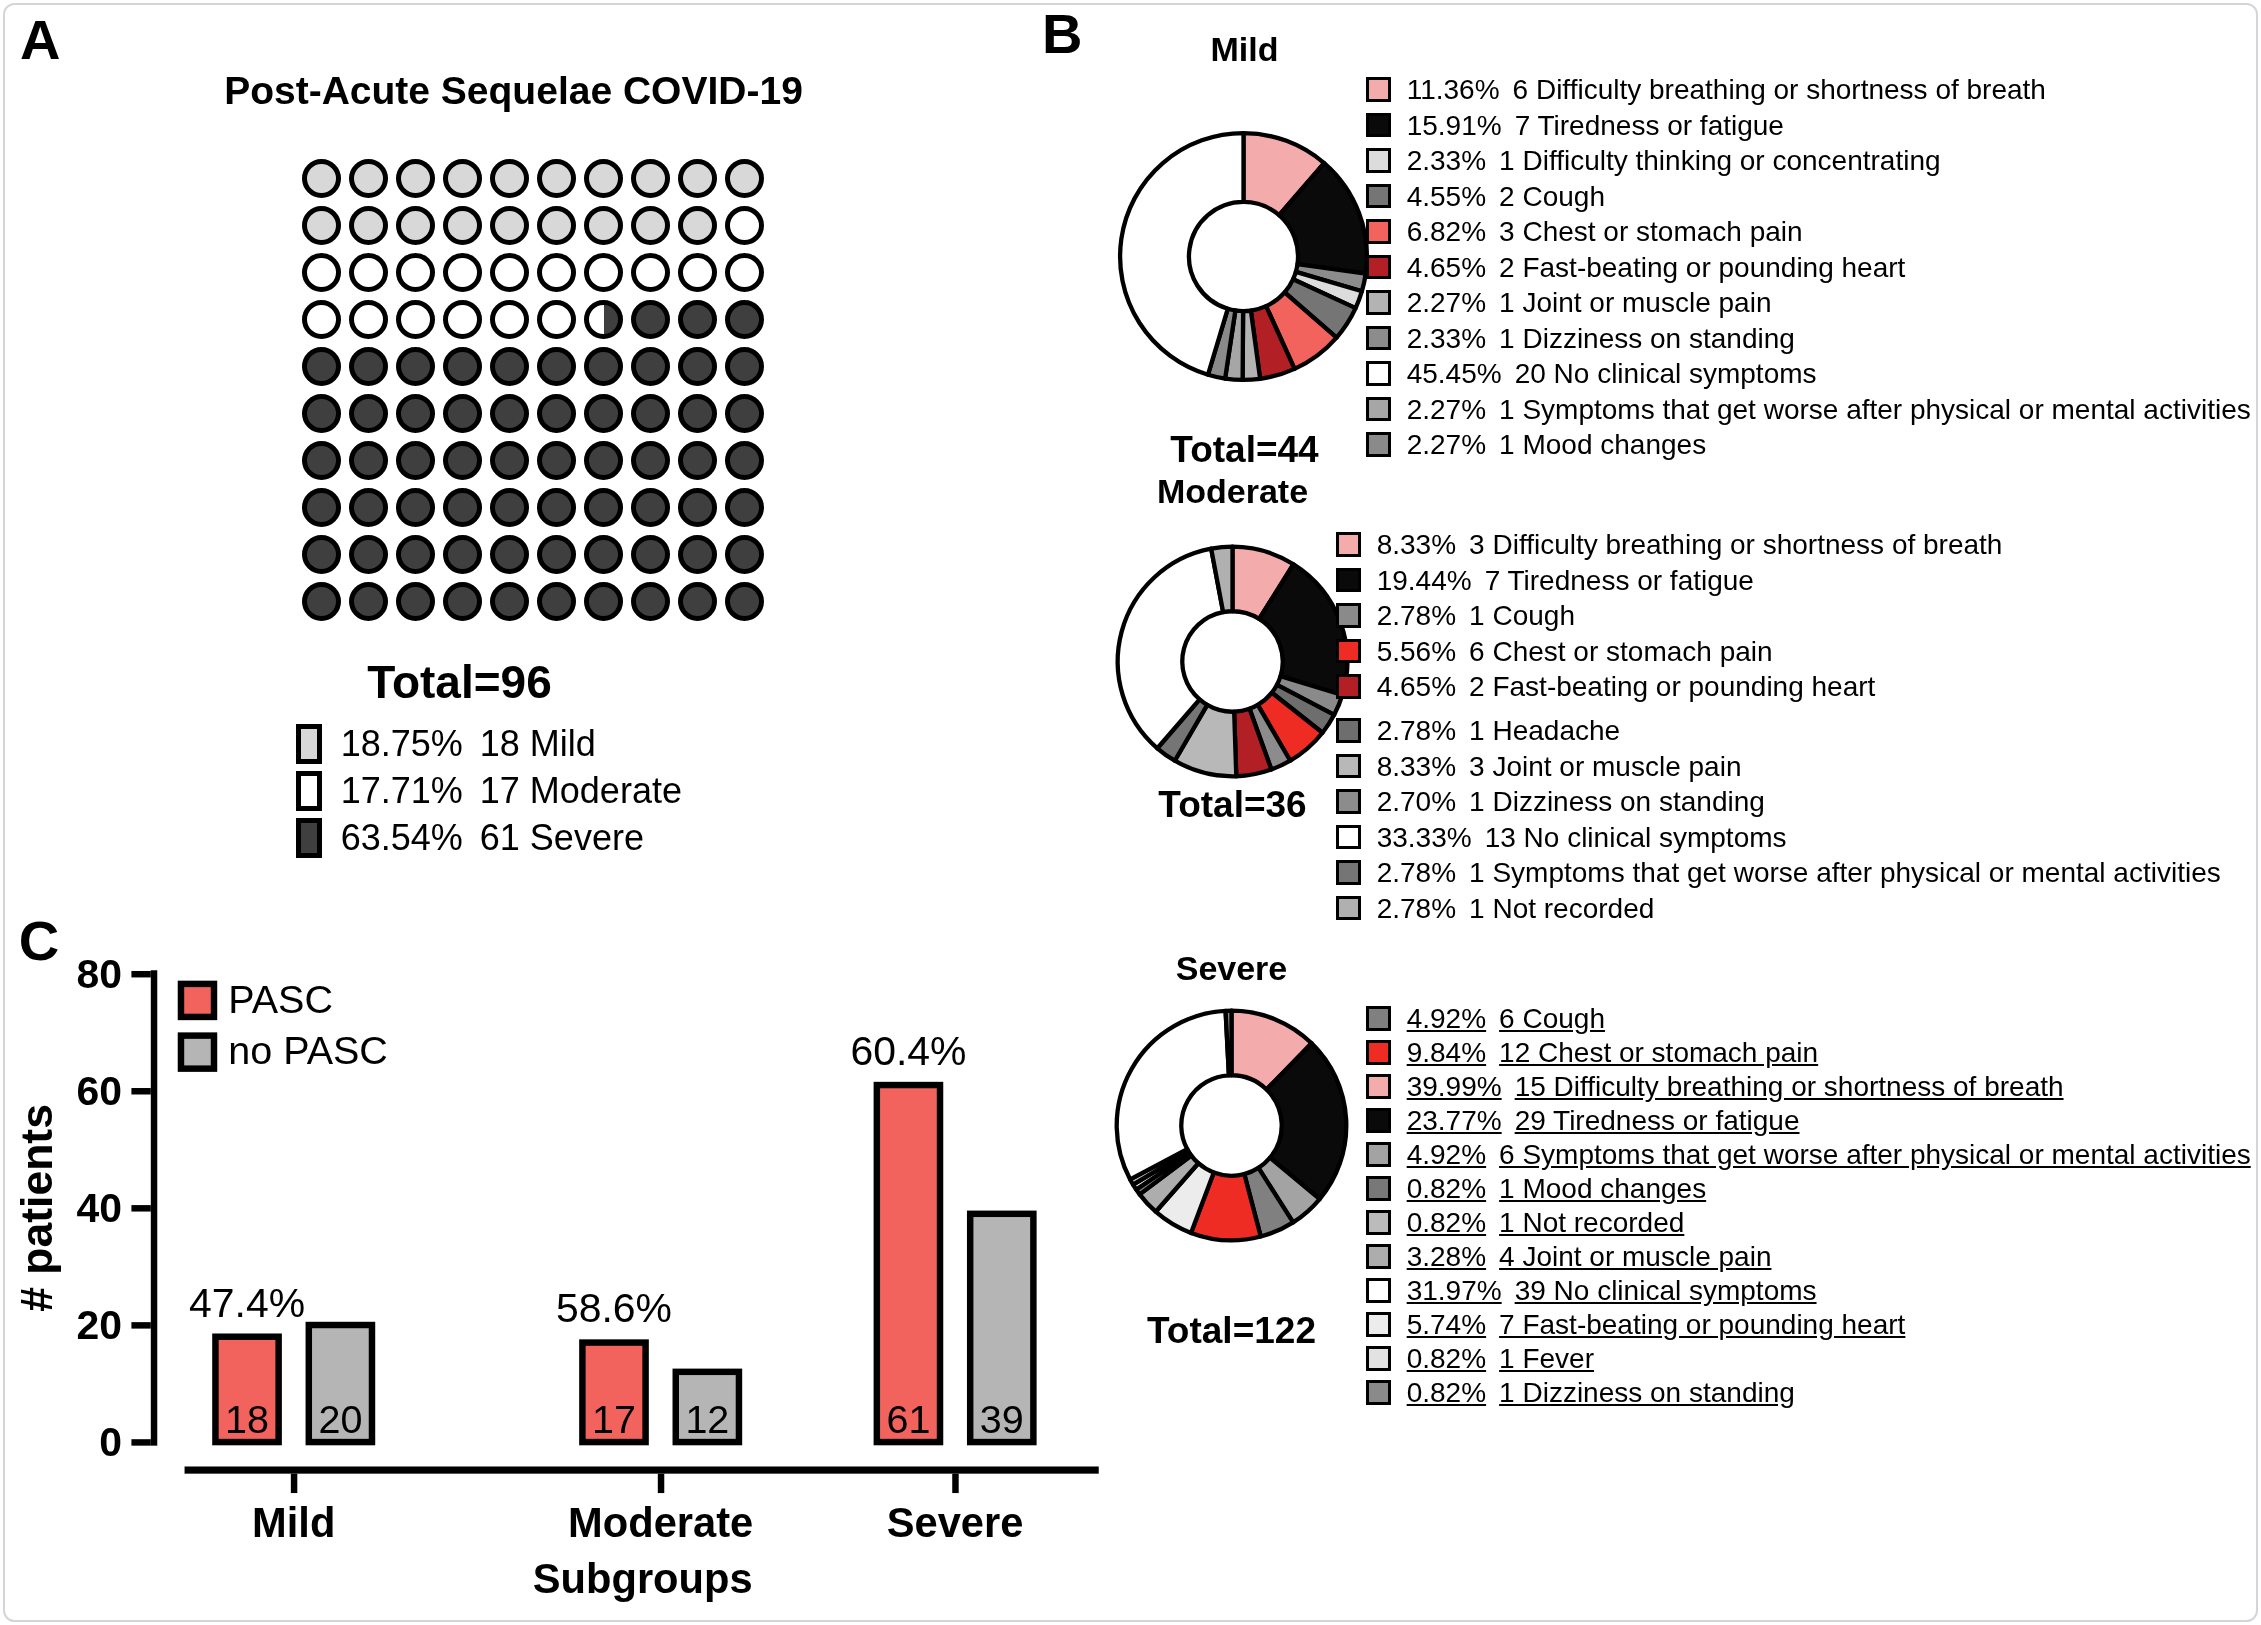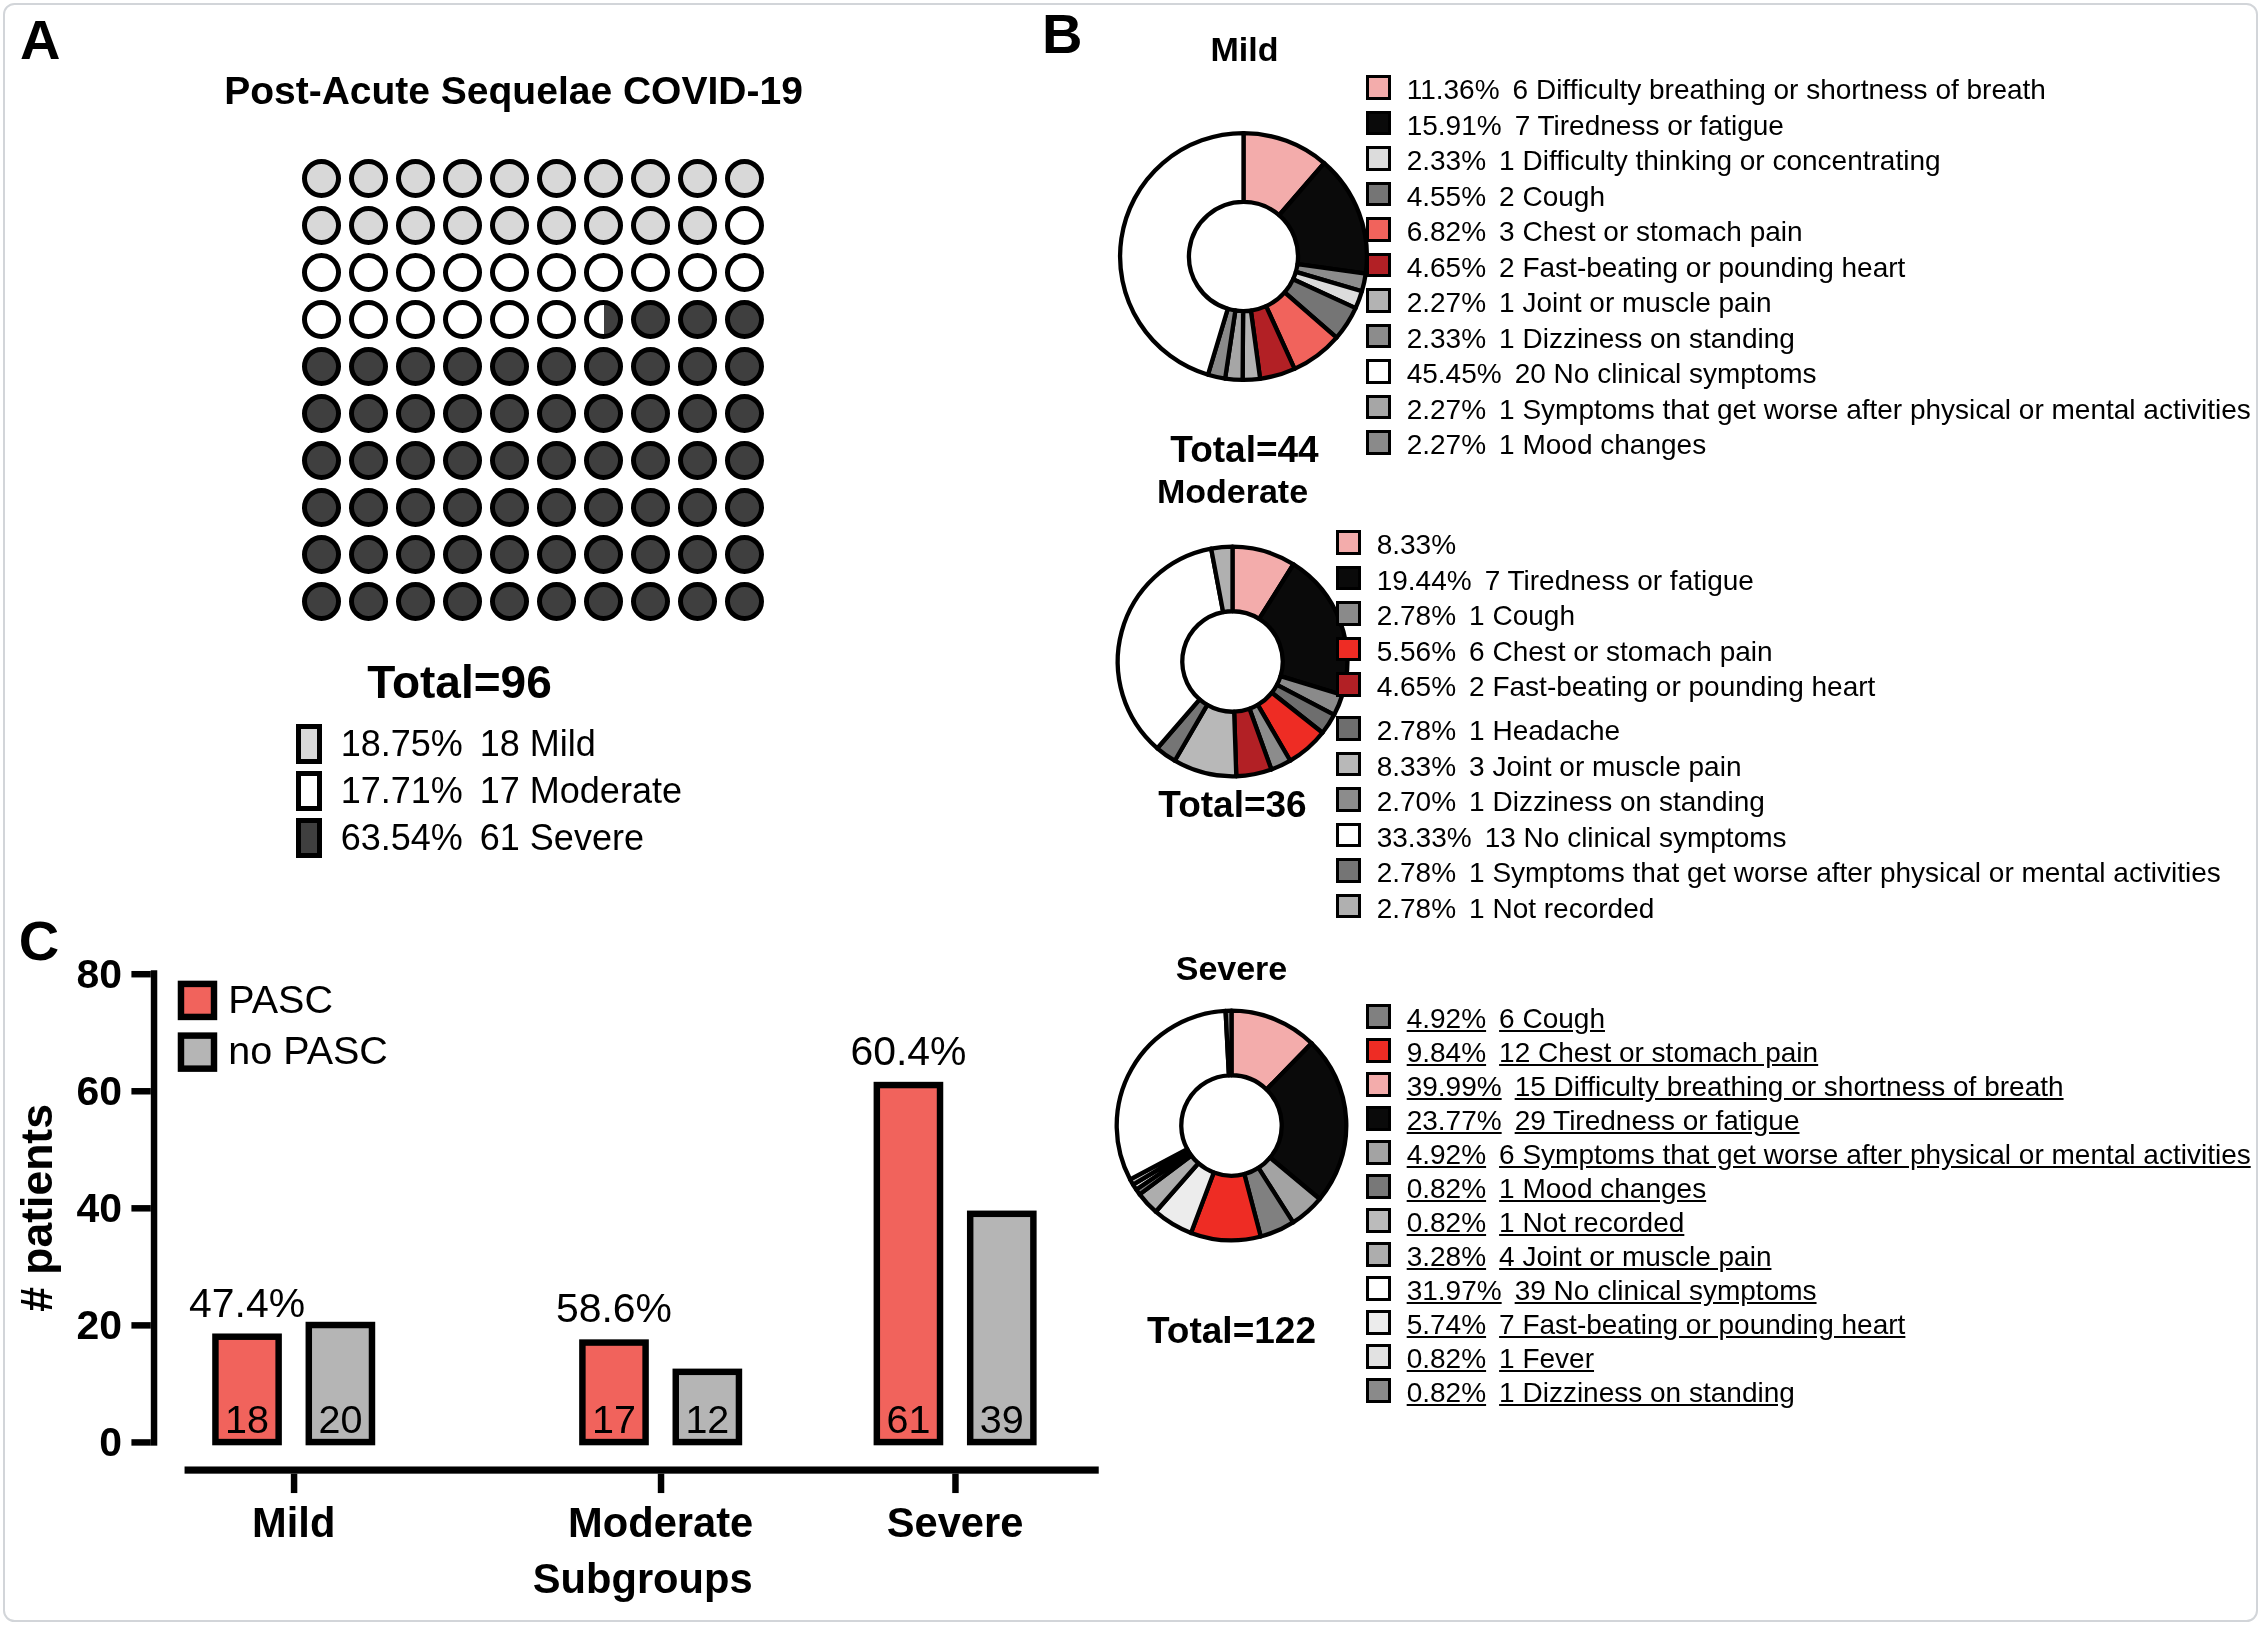--- a/index.html
+++ b/index.html
@@ -9,21 +9,21 @@
   .abs{position:absolute;}
   .panel-label{font-size:56px;font-weight:700;line-height:1;}
   .ptitle{font-size:39px;font-weight:700;text-align:center;}
   .dtitle{font-size:34px;font-weight:700;text-align:center;}
   .total-label{font-size:37px;font-weight:700;text-align:center;}
   
   #waffle{display:grid;grid-template-columns:repeat(10,39px);grid-auto-rows:39px;gap:8px;}
   .dot{width:29px;height:29px;border:5px solid #000;border-radius:50%;box-sizing:content-box;}
   
   .legend-col{display:flex;flex-direction:column;}
-  .legend-row{display:flex;}
+  .legend-row{display:flex;align-items:center;}
   .legend-row .sw{border:3.6px solid #000;flex:0 0 auto;}
   .blegend .legend-row{margin-bottom:6.5px;}
   .blegend .sw{width:18.7px;height:18.7px;margin-right:16px;}
   .blegend{font-size:28px;line-height:29px;white-space:nowrap;}
   .blegend .pct{margin-right:13px;}
   .blegend.sev .legend-row{margin-bottom:5px;}
   .blegend.mod .legend-row:nth-child(5){margin-bottom:15px;}
   .alegend .legend-row{margin-bottom:7.2px;}
   .alegend .sw{width:16px;height:30px;border-width:5px;margin-right:18.7px;}
   .alegend{font-size:36px;line-height:40px;white-space:nowrap;}
@@ -246,20 +246,21 @@
       <path d="M205.27 359.91 A160 160 0 0 1 119.52 338.29 L164.79 260.50 A70 70 0 0 0 202.31 269.96 Z" fill="#B8B8B8" stroke="#000" stroke-width="6" stroke-linejoin="round"></path>
       <path d="M119.52 338.29 A160 160 0 0 1 95.23 320.92 L154.16 252.90 A70 70 0 0 0 164.79 260.50 Z" fill="#757575" stroke="#000" stroke-width="6" stroke-linejoin="round"></path>
       <path d="M95.23 320.92 A160 160 0 0 1 170.27 42.79 L186.99 131.22 A70 70 0 0 0 154.16 252.90 Z" fill="#FFFFFF" stroke="#000" stroke-width="6" stroke-linejoin="round"></path>
       <path d="M170.27 42.79 A160 160 0 0 1 200.00 40.00 L200.00 130.00 A70 70 0 0 0 186.99 131.22 Z" fill="#B0B0B0" stroke="#000" stroke-width="6" stroke-linejoin="round"></path>
     </svg>
   <div class="abs total-label" style="left:1053px;top:784px;width:359px;">Total=36</div>
   <div id="legend-moderate" class="abs legend-col blegend mod" style="left:1336px;top:530px;">
       <div class="legend-row">
         <div class="sw" style="background: rgb(243, 172, 171);"></div>
         <div class="pct">8.33%</div>
+        <div>3 Difficulty breathing or shortness of breath</div>
       </div>
       <div class="legend-row">
         <div class="sw" style="background: rgb(10, 10, 10);"></div>
         <div class="pct">19.44%</div>
         <div>7 Tiredness or fatigue</div>
       </div>
       <div class="legend-row">
         <div class="sw" style="background: rgb(138, 138, 138);"></div>
         <div class="pct">2.78%</div>
         <div>1 Cough</div>

